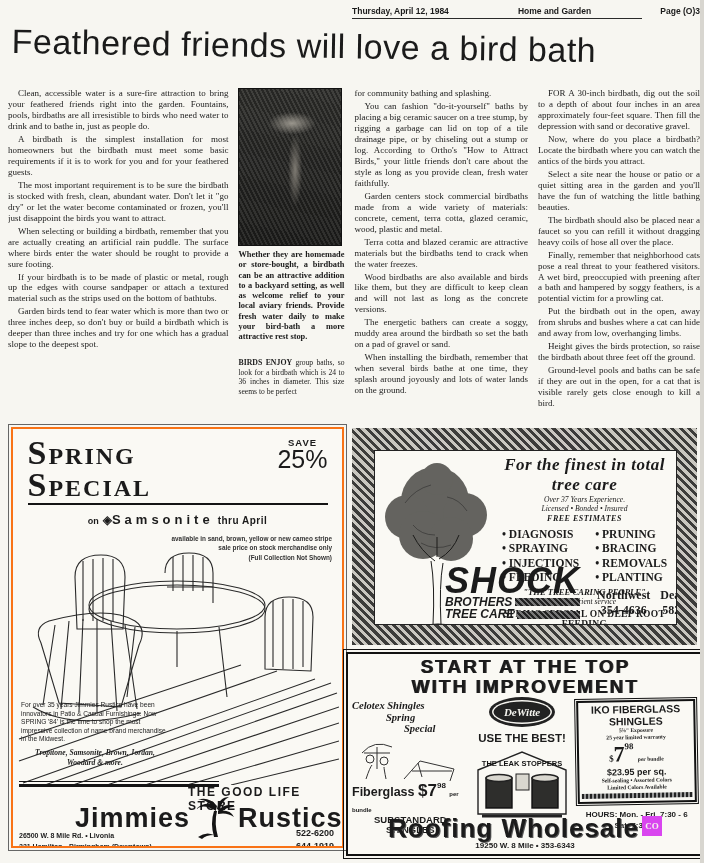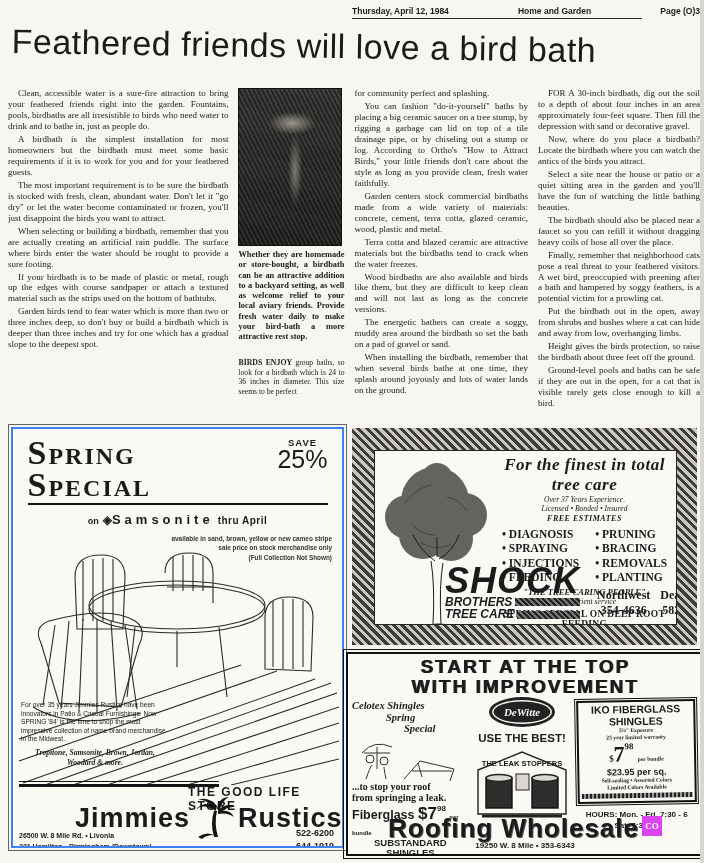--- a/index.html
+++ b/index.html
@@ -22,21 +22,21 @@
          background:
            radial-gradient(ellipse 34px 16px at 52% 22%,#9a968d 0%,rgba(60,60,58,0) 70%),
            radial-gradient(ellipse 10px 52px at 55% 52%,#7e7a72 0%,rgba(60,60,58,0) 70%),
            repeating-linear-gradient(63deg,rgba(255,255,255,.06) 0 2px,rgba(0,0,0,.25) 2px 4px),
            linear-gradient(#343431,#21211f);}
   .cap-bold{font-weight:bold;font-size:8.4px;line-height:1.22;text-indent:0;}
   .cap-small{margin-top:16px;font-size:7.6px;line-height:1.25;}
   .cap-small b{font-size:7.8px;}
   
   .ad-jimmies{position:absolute;left:11px;top:427px;width:329px;height:417px;background:#faf9f4;
-              border:2px solid #3b82f6;outline:1px solid #666;outline-offset:2px;overflow:hidden;}
+              border:2px solid #f97316;outline:1px solid #666;outline-offset:2px;overflow:hidden;}
   .ss-row{display:flex;justify-content:center;align-items:flex-start;margin-top:8px;
           border-bottom:2.5px solid #141414;width:300px;margin-left:auto;margin-right:auto;padding-bottom:1px;}
   .ss-title{font-variant:small-caps;font-weight:bold;font-size:34px;line-height:.95;letter-spacing:2px;}
   .ss-save{margin-left:8px;text-align:center;font-family:"Liberation Sans",sans-serif;}
   .ss-save .sv{display:block;font-size:9.5px;font-weight:bold;letter-spacing:1px;}
   .ss-save .pct{display:block;font-size:25px;line-height:.9;}
   .sam-row{margin-top:5px;text-align:center;font-family:"Liberation Sans",sans-serif;}
   .sam-row .on{font-size:9px;font-weight:bold;margin-right:4px;}
   .sam-row .dia{font-size:12px;font-weight:bold;}
   .sam-row .sam{font-size:13px;font-weight:bold;letter-spacing:4px;}
@@ -138,21 +138,21 @@
       <p>When selecting or building a birdbath, remember that you are actually creating an artificial rain puddle. The surface where birds enter the water should be rought to provide a sure footing.</p>
       <p>If your birdbath is to be made of plastic or metal, rough up the edges with course sandpaper or attach a textured material such as the strips used on the bottom of bathtubs.</p>
       <p>Garden birds tend to fear water which is more than two or three inches deep, so don't buy or build a birdbath which is deeper than three inches and try for one which has a gradual slope to the deepest spot.</p>
     </div>
     <div class="colB">
       <div class="photo"></div>
       <div class="cap-bold">Whether they are homemade or store-bought, a birdbath can be an attractive addition to a backyard setting, as well as welcome relief to your local aviary friends. Provide fresh water daily to make your bird-bath a more attractive rest stop.</div>
       <div class="cap-small"><b>BIRDS ENJOY</b><span> group baths, so look for a birdbath which is 24 to 36 inches in diameter. This size seems to be perfect</span></div>
     </div>
     <div class="colC">
-      <p style="text-indent:0">for community perfect and splashing.</p>
+      <p style="text-indent:0">for community bathing and splashing.</p>
       <p>You can fashion "do-it-yourself" baths by placing a big ceramic saucer on a tree stump, by rigging a garbage can lid on top of a tile drainage pipe, or by chiseling out a stump or log. According to Ortho's "How to Attract Birds," your little friends don't care about the style as long as you provide clean, fresh water faithfully.</p>
       <p>Garden centers stock commercial birdbaths made from a wide variety of materials: concrete, cement, terra cotta, glazed ceramic, wood, plastic and metal.</p>
       <p>Terra cotta and blazed ceramic are attractive materials but the birdbaths tend to crack when the water freezes.</p>
       <p>Wood birdbaths are also available and birds like them, but they are difficult to keep clean and will not last as long as the concrete versions.</p>
       <p>The energetic bathers can create a soggy, muddy area around the birdbath so set the bath on a pad of gravel or sand.</p>
       <p>When installing the birdbath, remember that when several birds bathe at one time, they splash around joyously and lots of water lands on the ground.</p>
     </div>
     <div class="colD">
       <p>FOR A 30-inch birdbath, dig out the soil to a depth of about four inches in an area approximately four-feet square. Then fill the depression with sand or decorative gravel.</p>
       <p>Now, where do you place a birdbath? Locate the birdbath where you can watch the antics of the birds you attract.</p>
@@ -319,24 +319,20 @@
         </div>
         <svg width="112" height="46" viewBox="0 0 112 46">
           <g stroke="#333" fill="none" stroke-width="1">
             <path d="M10 18 q12 -14 30 -6 M12 18 h26 M25 12 v22"></path>
             <circle cx="18" cy="24" r="4"></circle>
               <circle cx="32" cy="26" r="4"></circle>
             <path d="M14 44 q4 -12 6 -14 M34 44 q-2 -10 -2 -12"></path>
             <path d="M52 44 l16 -18 l34 8 l-4 12 M60 36 h40 M66 28 l4 14"></path>
           </g>
         </svg>
-        <div class="stoproof">
-          <div>...to stop your roof</div>
-          <div>from springing a leak.</div>
-        </div>
         <div class="fgl">
           <span>Fiberglass</span>
           <span class="bigprice"><span class="seven">$7</span><span class="cents">98</span></span>
           <span class="perb">per bundle</span>
         </div>
         <div class="substd">
           <div>SUBSTANDARD</div>
           <div>SHINGLES</div>
         </div>
 

